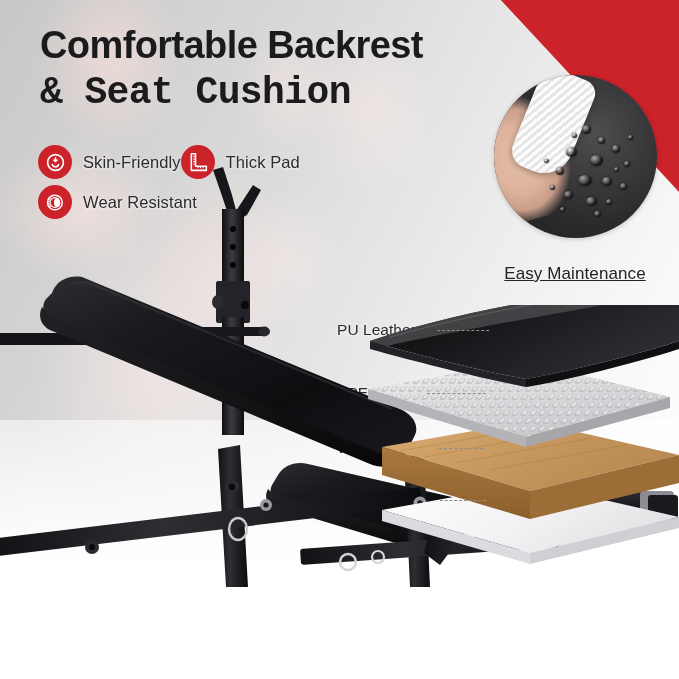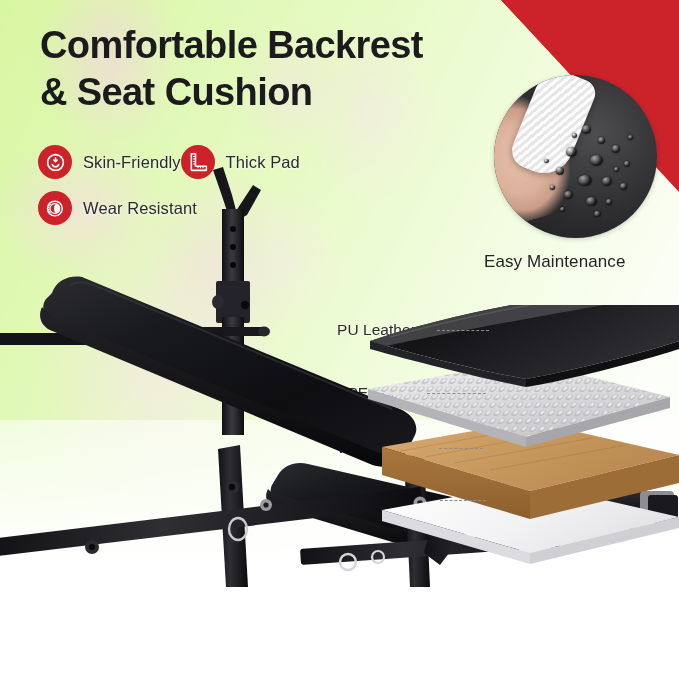--- a/index.html
+++ b/index.html
@@ -3,21 +3,21 @@
 <meta charset="utf-8">
 <style>
   * { margin:0; padding:0; box-sizing:border-box; }
   html,body { width:679px; height:679px; }
   body {
     font-family:"Liberation Sans", sans-serif;
     background:#ffffff;
     overflow:hidden;
     position:relative;
   }
-  #stage { position:absolute; inset:0; width:679px; height:587px; overflow:hidden; background:#bef264; }
+  #stage { position:absolute; inset:0; width:679px; height:587px; overflow:hidden; background:#a3a3a3; }
 
   
   .bg-photo { position:absolute; inset:0; z-index:0; }
   .bg-photo .skin {
     position:absolute; left:-40px; top:-60px; width:460px; height:620px;
     background:
       radial-gradient(ellipse 120px 150px at 150px 120px, rgba(226,186,178,.85) 0%, rgba(226,186,178,0) 62%),
       radial-gradient(ellipse 150px 120px at 120px 270px, rgba(231,193,186,.8) 0%, rgba(231,193,186,0) 60%),
       radial-gradient(ellipse 130px 170px at 260px 330px, rgba(224,182,173,.75) 0%, rgba(224,182,173,0) 62%),
       radial-gradient(ellipse 200px 230px at 200px 430px, rgba(233,199,193,.7) 0%, rgba(233,199,193,0) 65%),
@@ -44,26 +44,26 @@
   .red-wedge {
     position:absolute; right:0; top:0; width:240px; height:200px; z-index:2;
   }
 
   
   .headline {
     position:absolute; left:40px; top:22px; z-index:6;
     font-size:38px; font-weight:700; color:#1b1b1d;
     line-height:1.24; letter-spacing:-.6px;
   }
-  .headline .l2 { display:block; }
+  .headline .l2 { display:block;font-family:Liberation Mono, monospace; }
 
   
   .features { position:absolute; left:38px; top:145px; z-index:6; width:420px; }
   .frow { display:flex; }
-  .frow + .frow { margin-top:12px; }
+  .frow + .frow { margin-top:6px; }
   .feat { display:flex; align-items:center; }
   .feat.col1 { width:212px; }
   .badge {
     width:34px; height:34px; border-radius:50%;
     background:#CC2229; flex:0 0 34px;
     display:flex; align-items:center; justify-content:center;
   }
   .feat-label {
     margin-left:11px; font-size:16.5px; color:#2b2b2d;
     font-weight:400; white-space:nowrap; letter-spacing:.1px;
@@ -88,22 +88,22 @@
     position:absolute; left:30px; top:-4px; width:58px; height:104px;
     background:repeating-linear-gradient(118deg, #fdfdfd 0 3px, #e6e6e6 3px 6px);
     border-radius:26px 14px 30px 18px;
     transform:rotate(22deg);
     box-shadow:0 2px 6px rgba(0,0,0,.3);
   }
   .drop { position:absolute; border-radius:50%;
     background:radial-gradient(circle at 34% 28%, rgba(255,255,255,.55), rgba(20,20,22,.9) 62%);
     box-shadow:0 0 2px rgba(0,0,0,.6); }
   .maint-caption {
-    margin-top:14px; text-align:left;
-    font-size:17px; color:#232325; letter-spacing:.1px;
+    margin-top:26px; text-align:center;
+    font-size:17px; color:#232325; letter-spacing:.1px;text-decoration:underline;
   }
 
   
   .layers { position:absolute; left:330px; top:305px; width:349px; height:280px; z-index:5; }
   .llabel {
     position:absolute; font-size:15.5px; color:#2c2c2e; line-height:1.28;
     white-space:pre-line; letter-spacing:.05px;
   }
   .dash { position:absolute; height:0; border-top:1.4px dashed #8d8d8f; z-index:7; }
 

